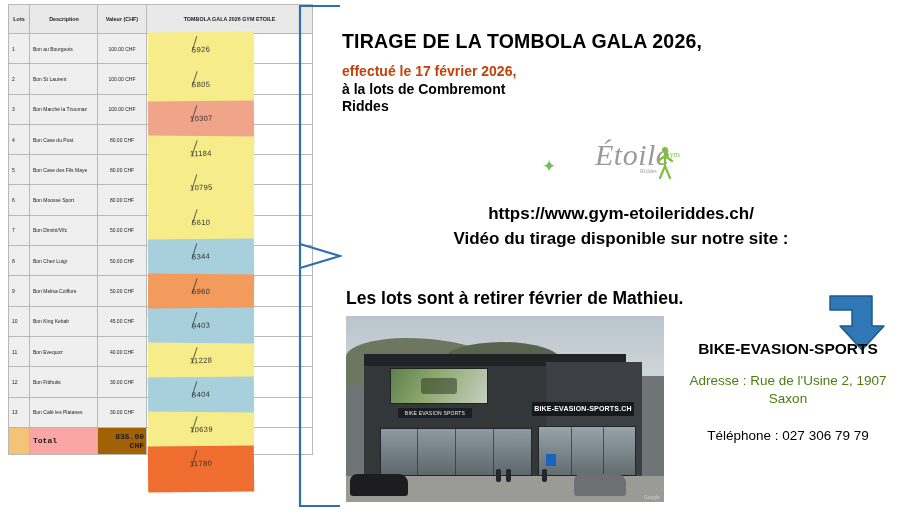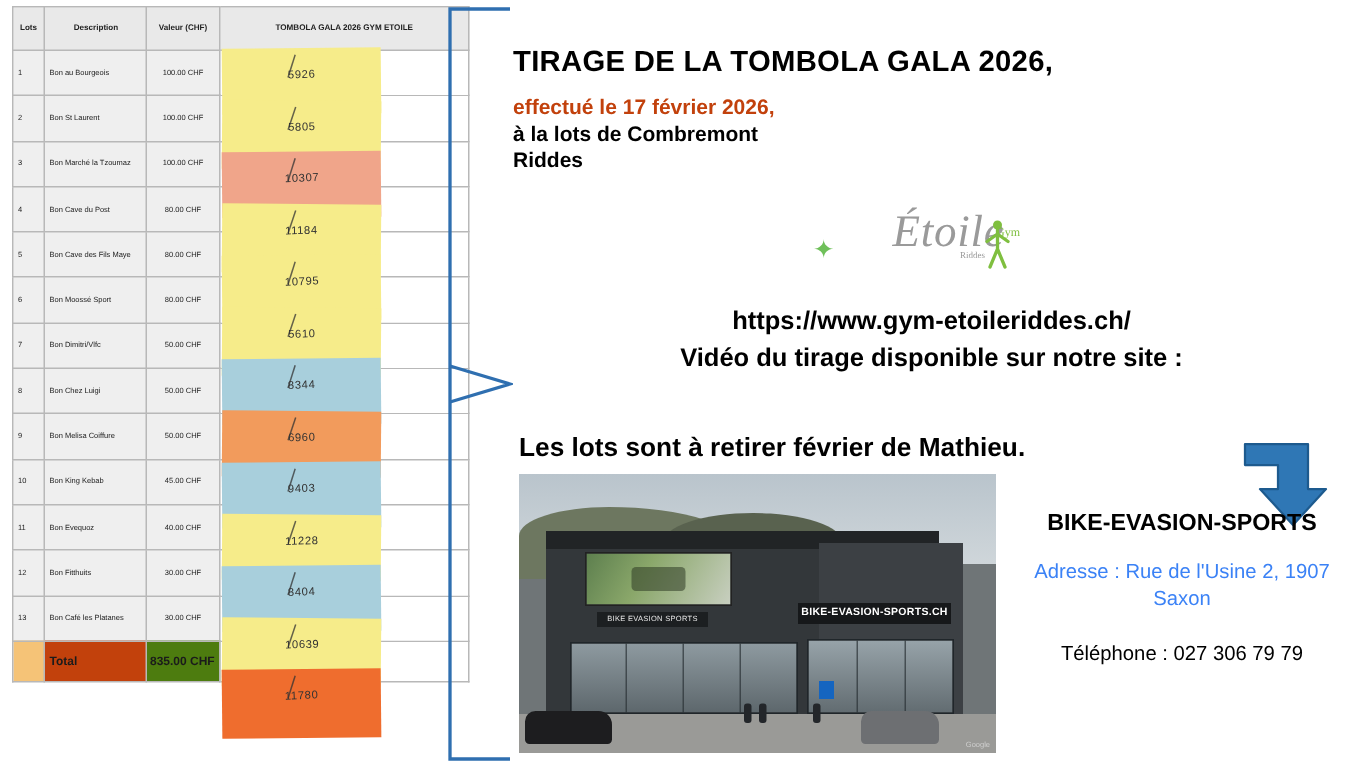--- a/index.html
+++ b/index.html
@@ -57,22 +57,22 @@
   #lot-table tbody td.col-val   { background: #efefef; font-size: 5px; }
   #lot-table tbody td.col-ticket{ background: #ffffff; padding: 0 !important; position: relative;}
 
   .total-row td {
     height: 26px;
     background: #f5c377;
     font-weight: bold;
     font-size: 8px;
   }
   .total-row td.col-lot { background: #f5c377; }
-  .total-row td.col-desc { background: #c2410c; text-align: left; font-size: 8px;}
-  .total-row td.col-val { background: #4d7c0f; text-align: left; font-size: 8px;}
+  .total-row td.col-desc { background: #fca5a5; text-align: left; font-size: 8px; font-family: Liberation Mono, monospace;}
+  .total-row td.col-val { background: #a16207; text-align: right; font-size: 8px; font-family: Liberation Mono, monospace;}
   .total-row td.col-ticket { background: #ffffff; }
 
   
   #ticket-stack {
     position: absolute;
     left: 148px;
     top: 32px;
     width: 106px;
     height: 458px;
     z-index: 3;
@@ -329,21 +329,21 @@
   }
   #addr .shop {
     font-size: 15.5px;
     font-weight: bold;
     color: #000;
     white-space: nowrap;
   }
   #addr .line {
     margin-top: 14px;
     font-size: 13.5px;
-    color: #3b82f6;
+    color: #4d7c0f;
     line-height: 1.35;
   }
   #addr .tel {
     margin-top: 20px;
     font-size: 13.5px;
     color: #000;
   }
 </style>
 </head>
 <body>

